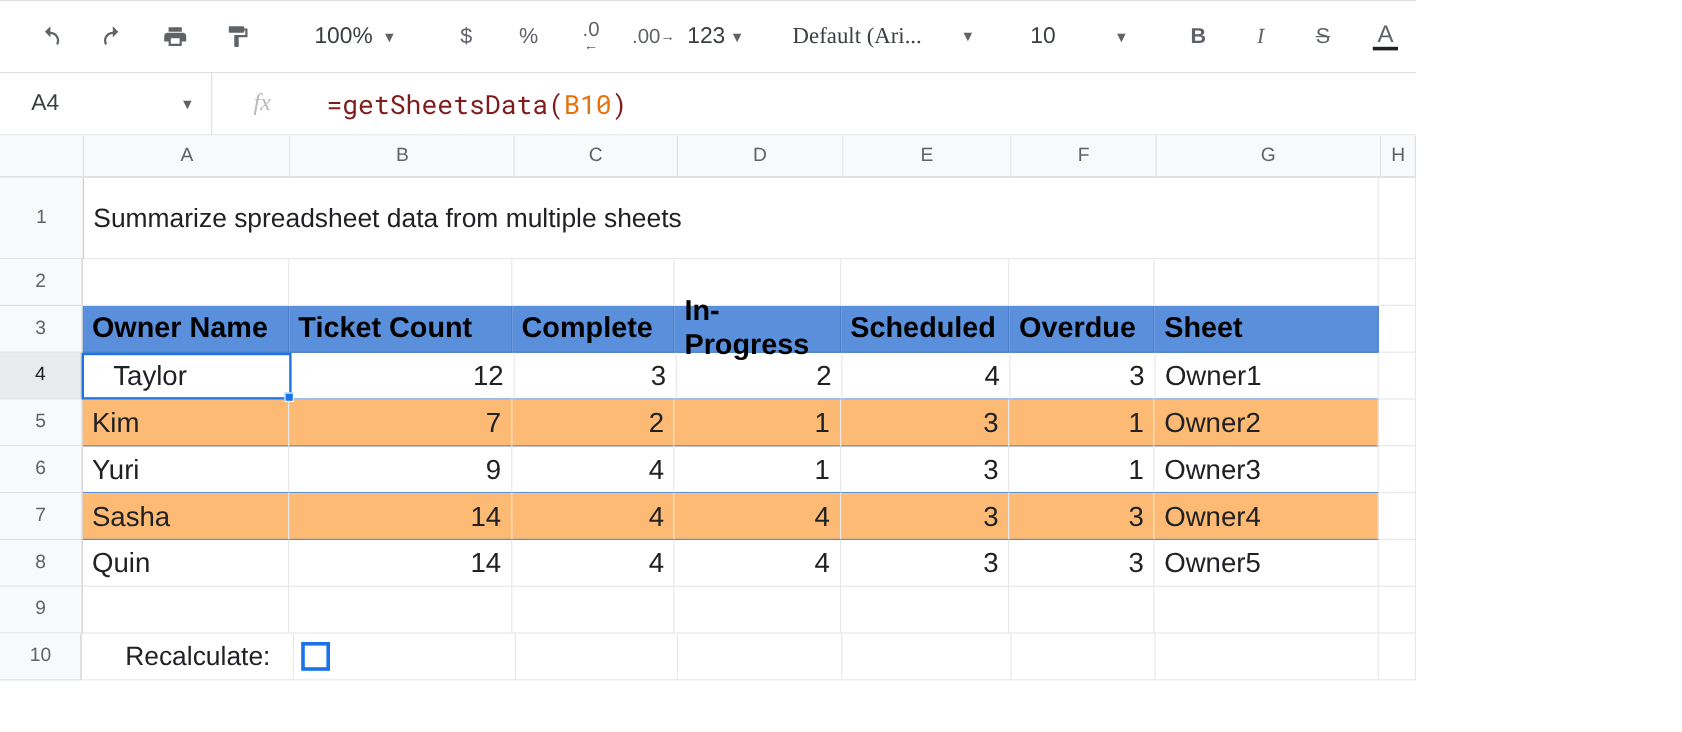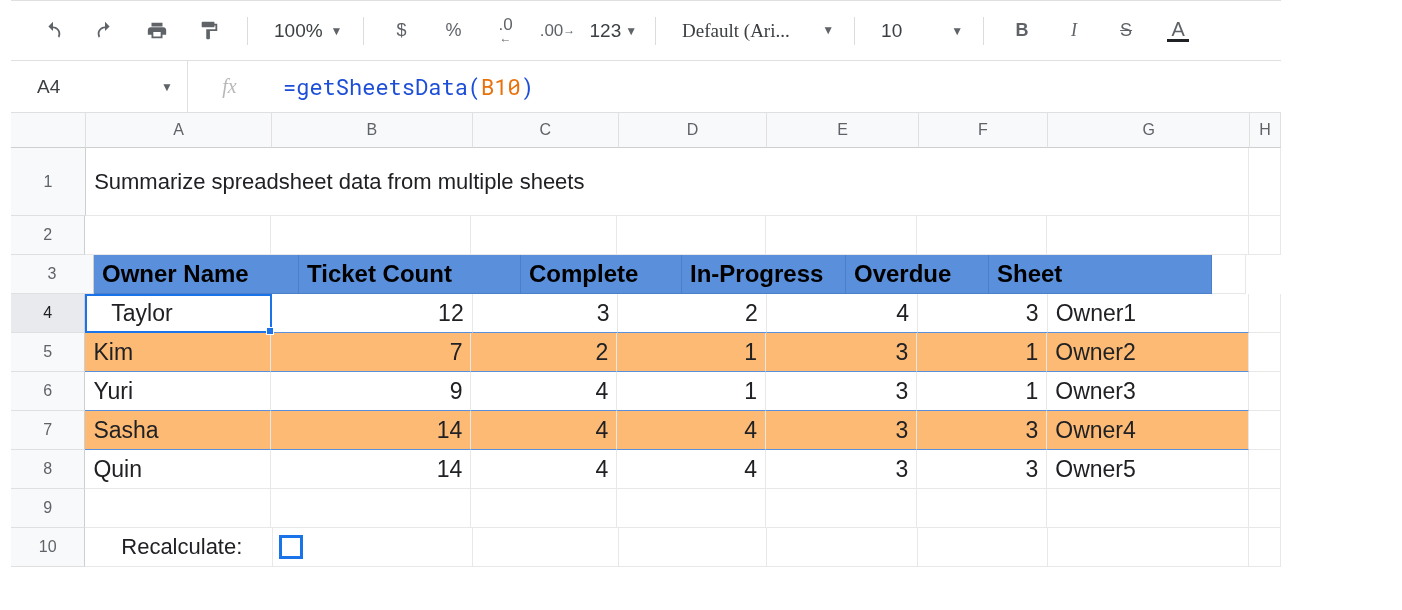--- a/index.html
+++ b/index.html
@@ -3,21 +3,21 @@
 <meta charset="utf-8">
 <style>
   * { box-sizing: border-box; }
   html, body {
     margin: 0; padding: 0;
     font-family: Arial, "Helvetica Neue", Helvetica, sans-serif;
     background: #fff;
     color: #202124;
     user-select: none;
   }
-  .app { width: 1270px; height: 610px; position: relative; overflow: hidden; margin-left: 11px; }
+  .app { width: 1180px; height: 610px; position: relative; overflow: hidden; }
 
   
   .toolbar {
     display: flex;
     align-items: center;
     height: 60px;
     padding: 0 18px;
     border-top: 1px solid #e0e0e0;
     gap: 4px;
   }
@@ -81,21 +81,21 @@
     border-left: 1px solid #e0e0e0;
     height: 100%;
   }
   .formula {
     flex: 1;
     font-size: 22px;
     font-family: Consolas, "Roboto Mono", monospace;
     color: #202124;
     padding-left: 12px;
   }
-  .formula .fn { color: #1d4ed8; }
+  .formula .fn { color: #7f1d1d; }
   .formula .ref { color: #e8710a; }
 
   
   .grid { display: block; border-top: 1px solid #e0e0e0; position: relative; }
   .colheads { display: flex; height: 35px; background: #fff; }
   .corner { width: 83px; border-right: 1px solid #e0e0e0; border-bottom: 1px solid #cfcfcf; background: #f8f9fa; }
   .ch {
     text-align: center;
     font-size: 16px;
     color: #5f6368;
@@ -283,20 +283,21 @@
       <div class="cell cG"></div>
       <div class="cell cH"></div>
     </div>
 
     <div class="row">
       <div class="rh">3</div>
       <div class="cell hdr-cell cA">Owner Name</div>
       <div class="cell hdr-cell cB">Ticket Count</div>
       <div class="cell hdr-cell cC">Complete</div>
       <div class="cell hdr-cell cD">In-Progress</div>
+      <div class="cell hdr-cell cE">Scheduled</div>
       <div class="cell hdr-cell cF">Overdue</div>
       <div class="cell hdr-cell cG">Sheet</div>
       <div class="cell cH"></div>
     </div>
 
     <div class="row">
       <div class="rh sel">4</div>
       <div class="cell datacell cA sel-cell band-border">
         <span>Taylor</span>
         <div class="sel-handle"></div>

